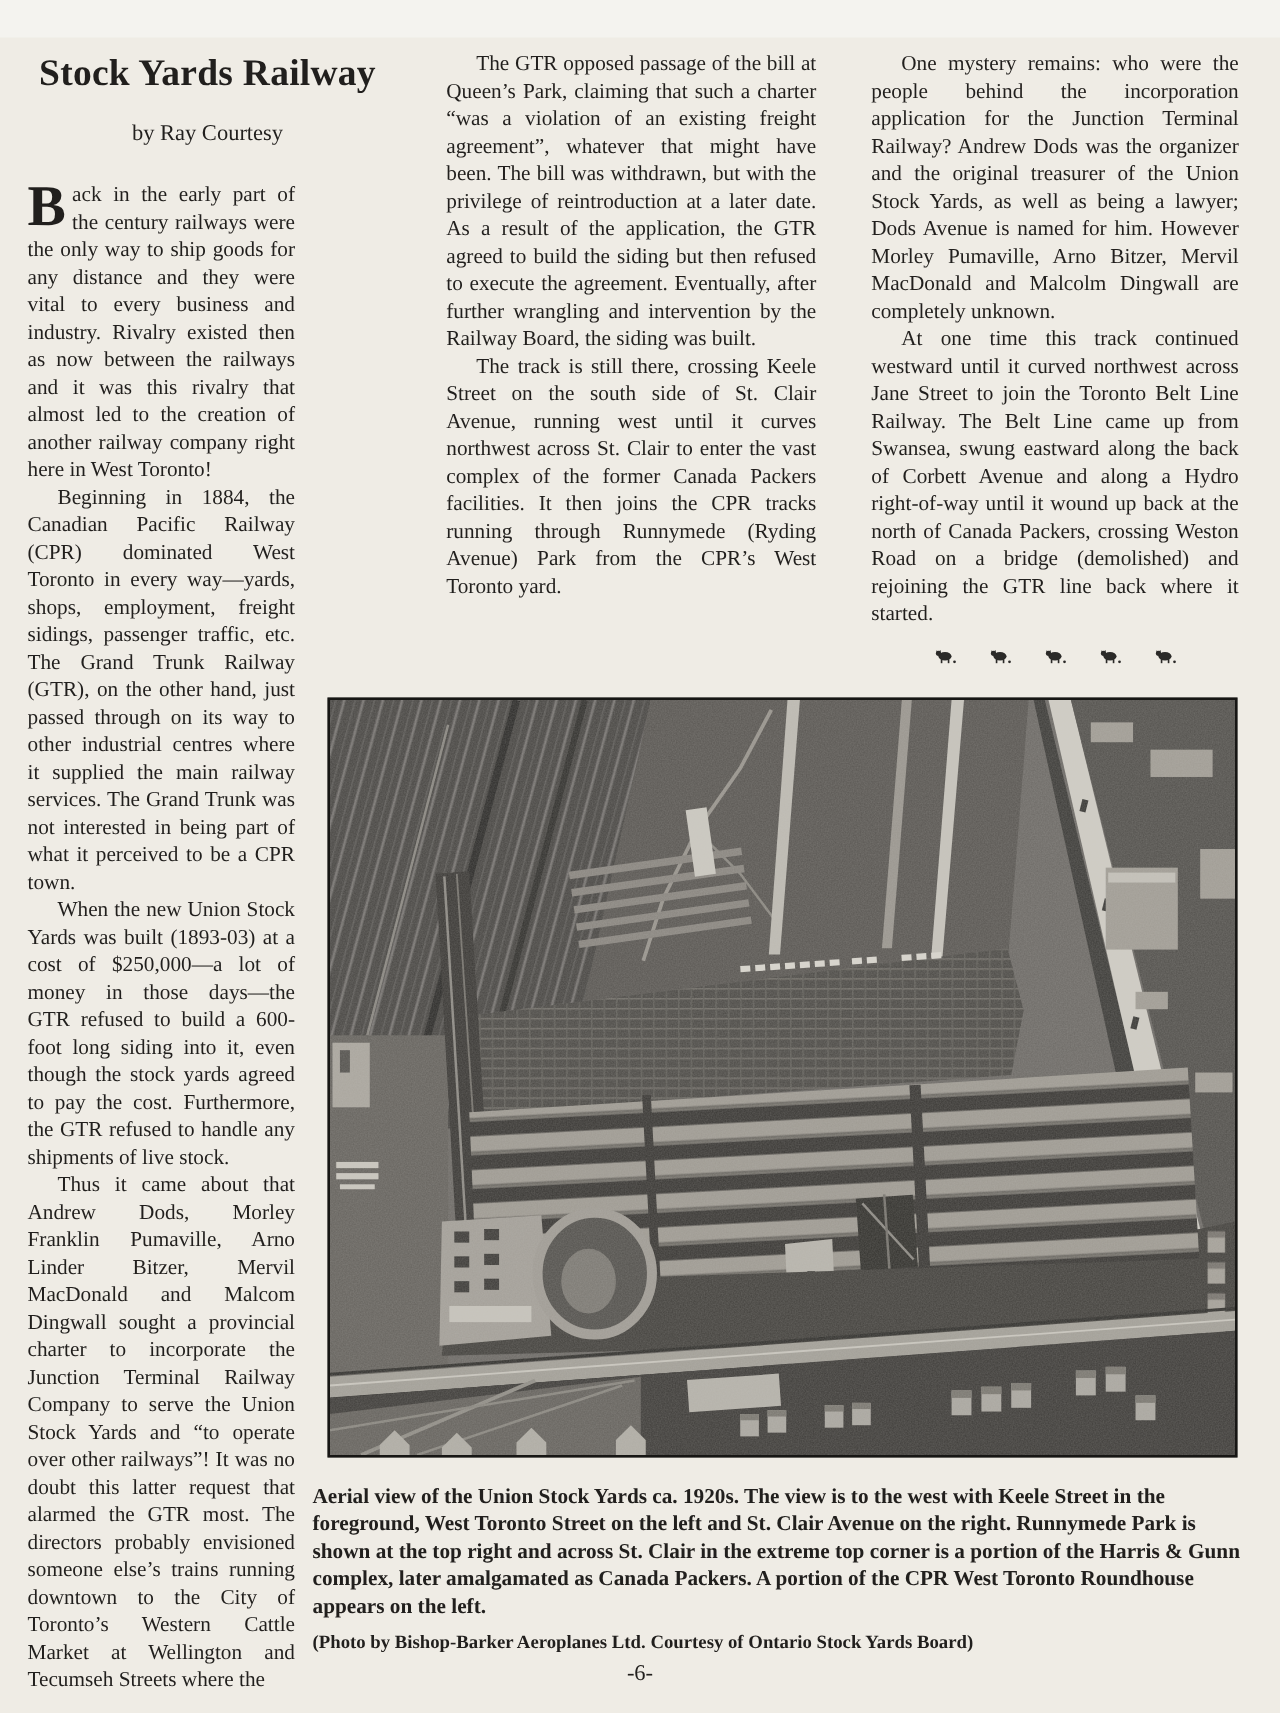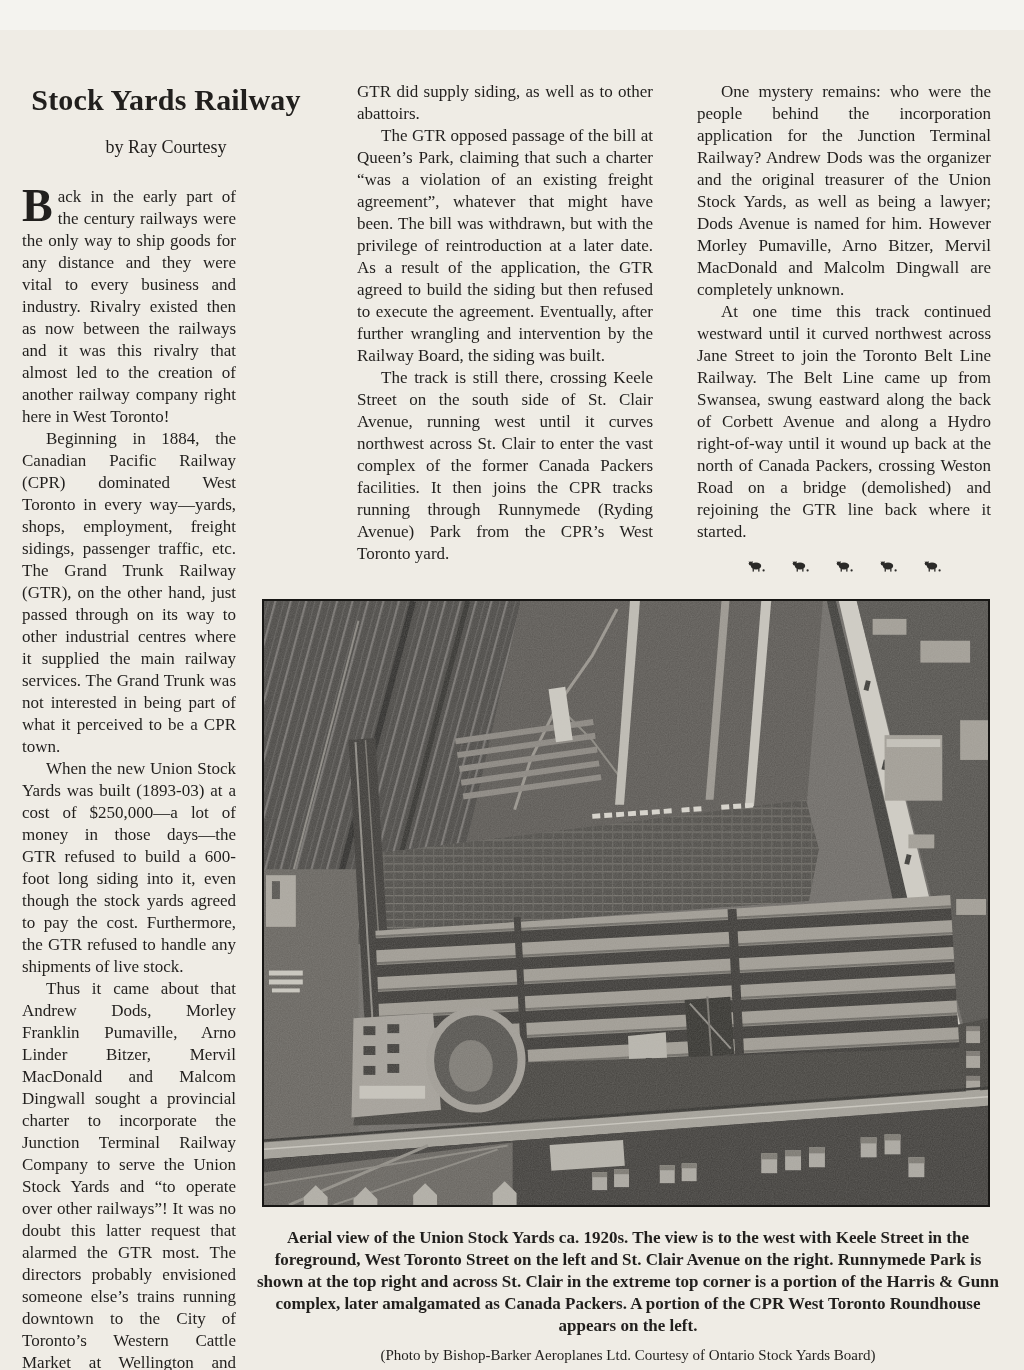--- a/index.html
+++ b/index.html
@@ -3,21 +3,21 @@
 <meta charset="utf-8">
 <style>
   html,body{margin:0;padding:0;}
   body{
     width:1024px;height:1370px;position:relative;overflow:hidden;
     background:#efece5;
     font-family:"Liberation Serif", serif;
     color:#211f1d;
   }
   .scan-edge{position:absolute;left:0;top:0;width:1024px;height:30px;background:#f4f3ef;}
-  .abs{position:absolute;margin-top:41px;}
+  .abs{position:absolute;}
   
   .title{
     left:16px;top:42px;width:300px;text-align:center;
     font-size:30px;font-weight:bold;letter-spacing:.2px;white-space:nowrap;
   }
   .byline{left:16px;top:96px;width:300px;text-align:center;font-size:18px;}
   
   .col{font-size:17px;line-height:22px;text-align:justify;}
   .col p{margin:0;text-indent:24px;}
   .col p.noindent{text-indent:0;}
@@ -33,24 +33,24 @@
   .ornaments{display:flex;justify-content:center;gap:27px;margin-top:17px;}
   .ornaments svg{display:block;}
   
   .photo{
     left:262px;top:558px;width:724px;height:604px;
     border:2px solid #171614;background:#787572;
   }
   .photo svg{display:block;width:100%;height:100%;}
   
   .caption{
-    left:250px;top:1186px;width:756px;text-align:center;
+    left:250px;top:1186px;width:756px;
     font-size:17px;line-height:22px;font-weight:bold;
   }
-  .credit{font-weight:normal;font-size:15px;margin-top:7px;}
+  .credit{font-weight:bold;font-size:15px;margin-top:7px;}
   .pagenum{left:0;top:1328px;width:1024px;text-align:center;font-size:18px;}
 </style>
 </head>
 <body>
 
 <div class="scan-edge"></div>
 
 <div class="abs title">Stock Yards Railway</div>
 <div class="abs byline">by Ray Courtesy</div>
 
@@ -58,21 +58,20 @@
   <p class="noindent">
     <span class="photo-spacer"></span>
     <span class="dropcap">B</span><span>ack in the early part of the century railways were the only way to ship goods for any distance and they were vital to every business and industry. Rivalry existed then as now between the railways and it was this rivalry that almost led to the creation of another railway company right here in West Toronto!</span>
   </p>
   <p>Beginning in 1884, the Canadian Pacific Railway (CPR) dominated West Toronto in every way—yards, shops, employment, freight sidings, passenger traffic, etc. The Grand Trunk Railway (GTR), on the other hand, just passed through on its way to other industrial centres where it supplied the main railway services. The Grand Trunk was not interested in being part of what it perceived to be a CPR town.</p>
   <p>When the new Union Stock Yards was built (1893-03) at a cost of $250,000—a lot of money in those days—the GTR refused to build a 600-foot long siding into it, even though the stock yards agreed to pay the cost. Furthermore, the GTR refused to handle any shipments of live stock.</p>
   <p>Thus it came about that Andrew Dods, Morley Franklin Pumaville, Arno Linder Bitzer, Mervil MacDonald and Malcom Dingwall sought a provincial charter to incorporate the Junction Terminal Railway Company to serve the Union Stock Yards and “to operate over other railways”! It was no doubt this latter request that alarmed the GTR most. The directors probably envisioned someone else’s trains running downtown to the City of Toronto’s Western Cattle Market at Wellington and Tecumseh Streets where the</p>
 </div>
 
 <div class="abs col col2">
-  <p class="noindent">GTR did supply siding, as well as to other abattoirs.</p>
   <p>The GTR opposed passage of the bill at Queen’s Park, claiming that such a charter “was a violation of an existing freight agreement”, whatever that might have been. The bill was withdrawn, but with the privilege of reintroduction at a later date. As a result of the application, the GTR agreed to build the siding but then refused to execute the agreement. Eventually, after further wrangling and intervention by the Railway Board, the siding was built.</p>
   <p>The track is still there, crossing Keele Street on the south side of St. Clair Avenue, running west until it curves northwest across St. Clair to enter the vast complex of the former Canada Packers facilities. It then joins the CPR tracks running through Runnymede (Ryding Avenue) Park from the CPR’s West Toronto yard.</p>
 </div>
 
 <div class="abs col col3">
   <p>One mystery remains: who were the people behind the incorporation application for the Junction Terminal Railway? Andrew Dods was the organizer and the original treasurer of the Union Stock Yards, as well as being a lawyer; Dods Avenue is named for him. However Morley Pumaville, Arno Bitzer, Mervil MacDonald and Malcolm Dingwall are completely unknown.</p>
   <p>At one time this track continued westward until it curved northwest across Jane Street to join the Toronto Belt Line Railway. The Belt Line came up from Swansea, swung eastward along the back of Corbett Avenue and along a Hydro right-of-way until it wound up back at the north of Canada Packers, crossing Weston Road on a bridge (demolished) and rejoining the GTR line back where it started.</p>
   <div class="ornaments">
       <span>
         <svg width="17" height="12" viewBox="0 0 17 12">

